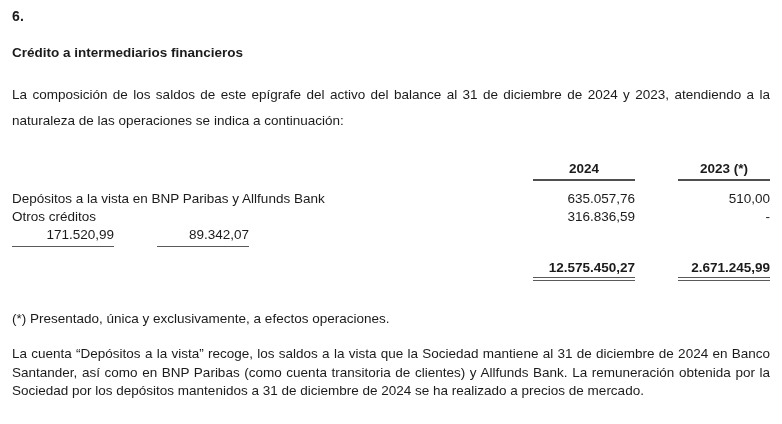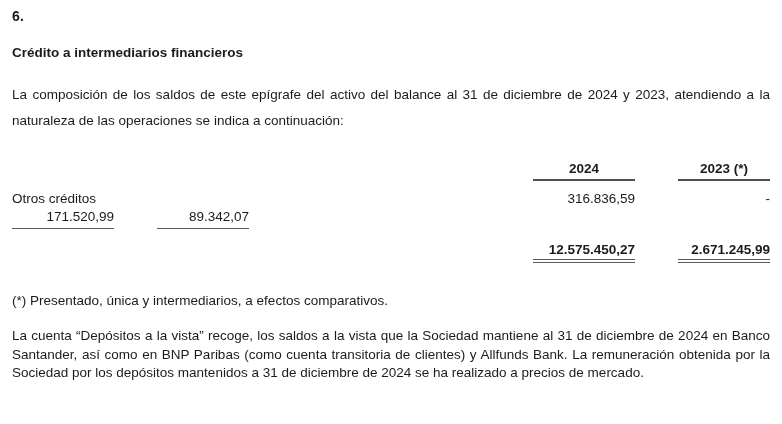--- a/index.html
+++ b/index.html
@@ -112,20 +112,25 @@
 
     <div class="trow thead-row">
       <div class="tlabel"></div>
       <div class="tval c1">2024</div>
       <div class="tval c2">2023 (*)</div>
     </div>
 
     <div class="body-rows">
 
 
+      <div class="trow">
+        <div class="tlabel">Depósitos a la vista en BNP Paribas y Allfunds Bank</div>
+        <div class="tval c1">635.057,76</div>
+        <div class="tval c2">510,00</div>
+      </div>
 
       <div class="trow">
         <div class="tlabel">Otros créditos</div>
         <div class="tval c1">316.836,59</div>
         <div class="tval c2">-</div>
       </div>
 
       <div class="trow last-row">
         <div class="tval c1">171.520,99</div>
         <div class="tval c2">89.342,07</div>
@@ -134,17 +139,17 @@
     </div>
 
     <div class="trow total-row">
       <div class="tlabel"></div>
       <div class="tval c1">12.575.450,27</div>
       <div class="tval c2">2.671.245,99</div>
     </div>
 
   </div>
 
-  <p class="footnote">(*) Presentado, única y intermediarios, a efectos comparativos.</p>
+  <p class="footnote">(*) Presentado, única y exclusivamente, a efectos operaciones.</p>
 
   <p class="closing">La cuenta “Depósitos a la vista” recoge, los saldos a la vista que la Sociedad mantiene al 31 de diciembre de 2024 en Banco Santander, así como en BNP Paribas (como cuenta transitoria de clientes) y Allfunds Bank.  La remuneración obtenida por la Sociedad por los depósitos mantenidos a 31 de diciembre de 2024 se ha realizado a precios de mercado.</p>
 
 </div>
 
 </body></html>

